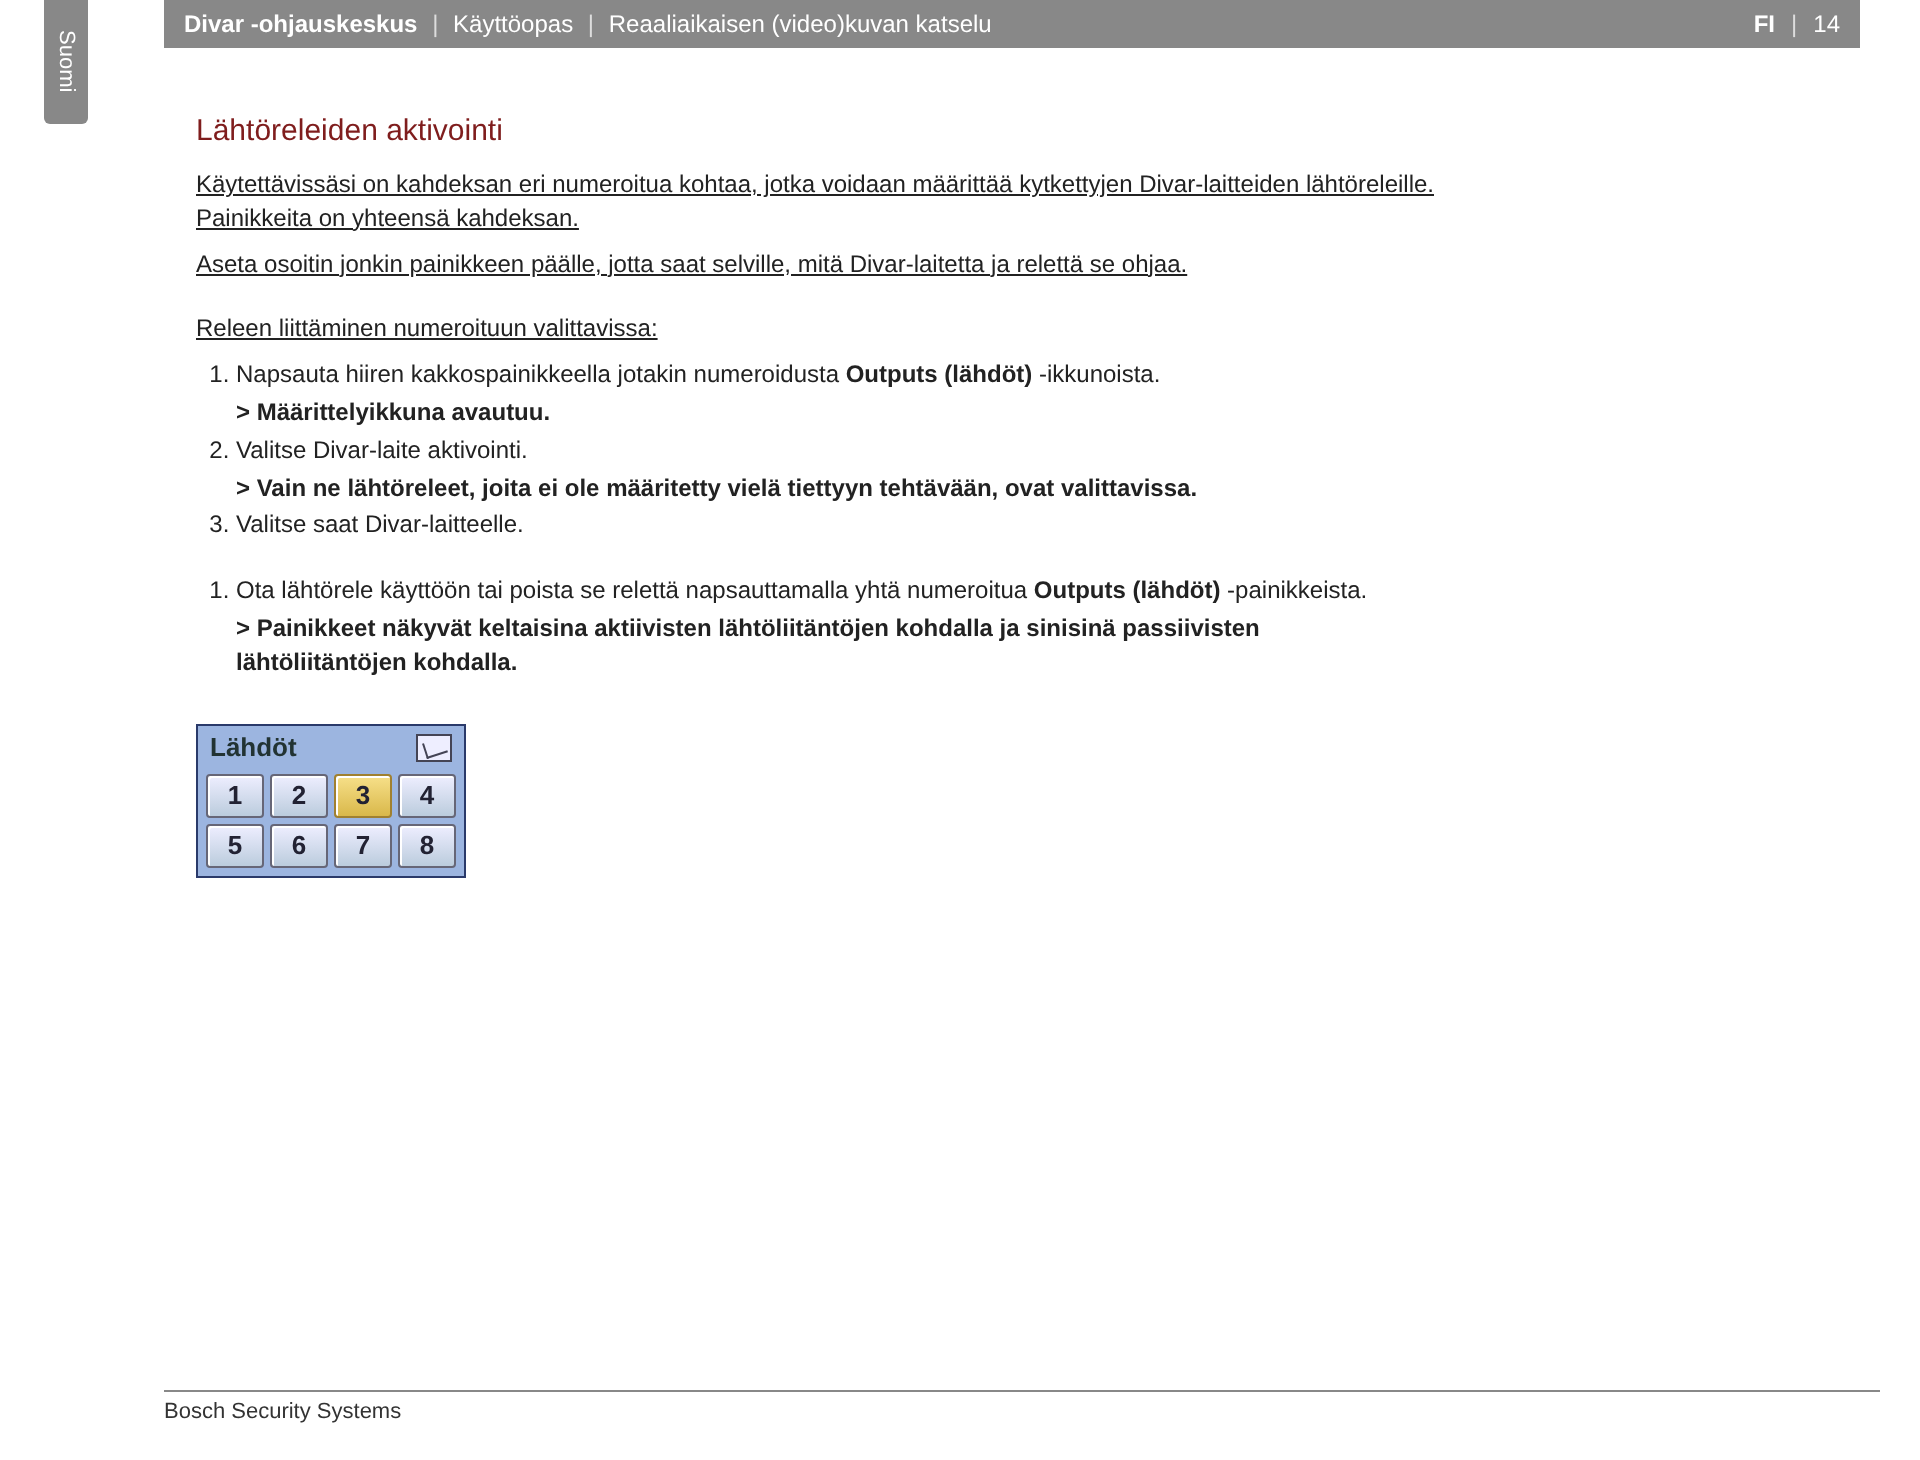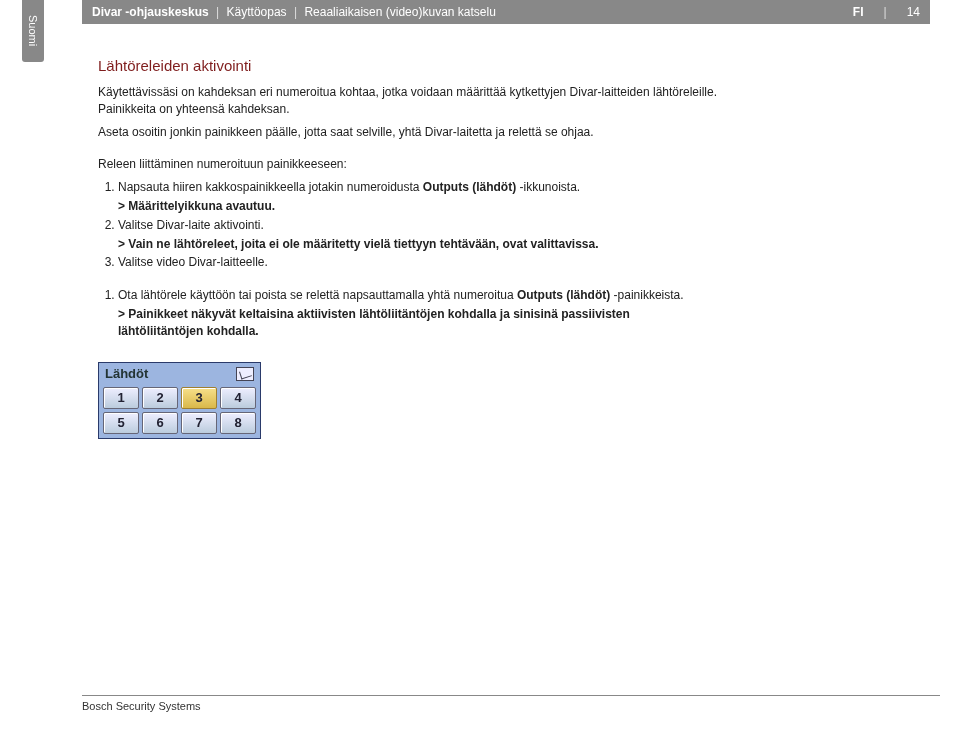--- a/index.html
+++ b/index.html
@@ -33,47 +33,47 @@
     right: 30px;
     height: 24px;
     background: #888;
     color: #fff;
     display: flex;
     align-items: center;
     padding: 12px 10px;
     font-size: 12px;
   }
   .header-left { flex: 1; }
-  .header-right { display: flex; align-items: center; gap: 16px; }
+  .header-right { display: flex; align-items: center; gap: 4px; }
   .divider { margin: 0 4px; color: #ddd; }
   .content {
     position: absolute;
     left: 98px;
     top: 55px;
     width: 620px;
     font-size: 12px;
     color: #222;
     line-height: 1.4;
   }
   .content h2 {
     font-size: 15px;
     font-weight: normal;
     color: #7f1d1d;
     margin-bottom: 8px;
   }
-  .content p { margin-bottom: 6px; }
+  .content p { margin-bottom: 6px; text-decoration: underline; }
   .section { margin-top: 16px; }
   .section-head { margin-bottom: 4px; }
   .numlist { list-style: decimal; padding-left: 20px; }
   .numlist li { margin-bottom: 2px; }
   .sub { padding-left: 0; margin-top: 2px; margin-bottom: 2px; font-weight: bold; }
   .bold { font-weight: bold; }
   .output-panel {
     margin-top: 22px;
-    width: 163px;
+    width: 135px;
     background: #9cb5e0;
     border: 1px solid #2a3a6a;
     padding: 2px;
   }
   .output-title-row {
     display: flex;
     align-items: center;
     justify-content: space-between;
     padding: 0 4px 2px 4px;
   }
@@ -150,35 +150,35 @@
   <div class="header-right">
     <span class="bold">FI</span>
     <span class="divider">|</span>
     <span>14</span>
   </div>
 </div>
 
 <div class="content">
   <h2>Lähtöreleiden aktivointi</h2>
   <p>Käytettävissäsi on kahdeksan eri numeroitua kohtaa, jotka voidaan määrittää kytkettyjen Divar-laitteiden lähtöreleille. Painikkeita on yhteensä kahdeksan.</p>
-  <p>Aseta osoitin jonkin painikkeen päälle, jotta saat selville, yhtä Divar-laitetta ja relettä se ohjaa.</p>
+  <p>Aseta osoitin jonkin painikkeen päälle, jotta saat selville, mitä Divar-laitetta ja relettä se ohjaa.</p>
 
   <div class="section">
-    <p class="section-head">Releen liittäminen numeroituun painikkeeseen:</p>
+    <p class="section-head">Releen liittäminen numeroituun valittavissa:</p>
     <ol class="numlist">
       <li>
         <span>Napsauta hiiren kakkospainikkeella jotakin numeroidusta </span><span class="bold">Outputs (lähdöt)</span><span> -ikkunoista.</span>
         <div class="sub">&gt; Määrittelyikkuna avautuu.</div>
       </li>
       <li>
         <span>Valitse Divar-laite aktivointi.</span>
         <div class="sub">&gt; Vain ne lähtöreleet, joita ei ole määritetty vielä tiettyyn tehtävään, ovat valittavissa.</div>
       </li>
       <li>
-        <span>Valitse video Divar-laitteelle.</span>
+        <span>Valitse saat Divar-laitteelle.</span>
       </li>
     </ol>
   </div>
 
   <div class="section">
     <ol class="numlist">
       <li>
         <span>Ota lähtörele käyttöön tai poista se relettä napsauttamalla yhtä numeroitua </span><span class="bold">Outputs (lähdöt)</span><span> -painikkeista.</span>
         <div class="sub">&gt; Painikkeet näkyvät keltaisina aktiivisten lähtöliitäntöjen kohdalla ja sinisinä passiivisten lähtöliitäntöjen kohdalla.</div>
       </li>

